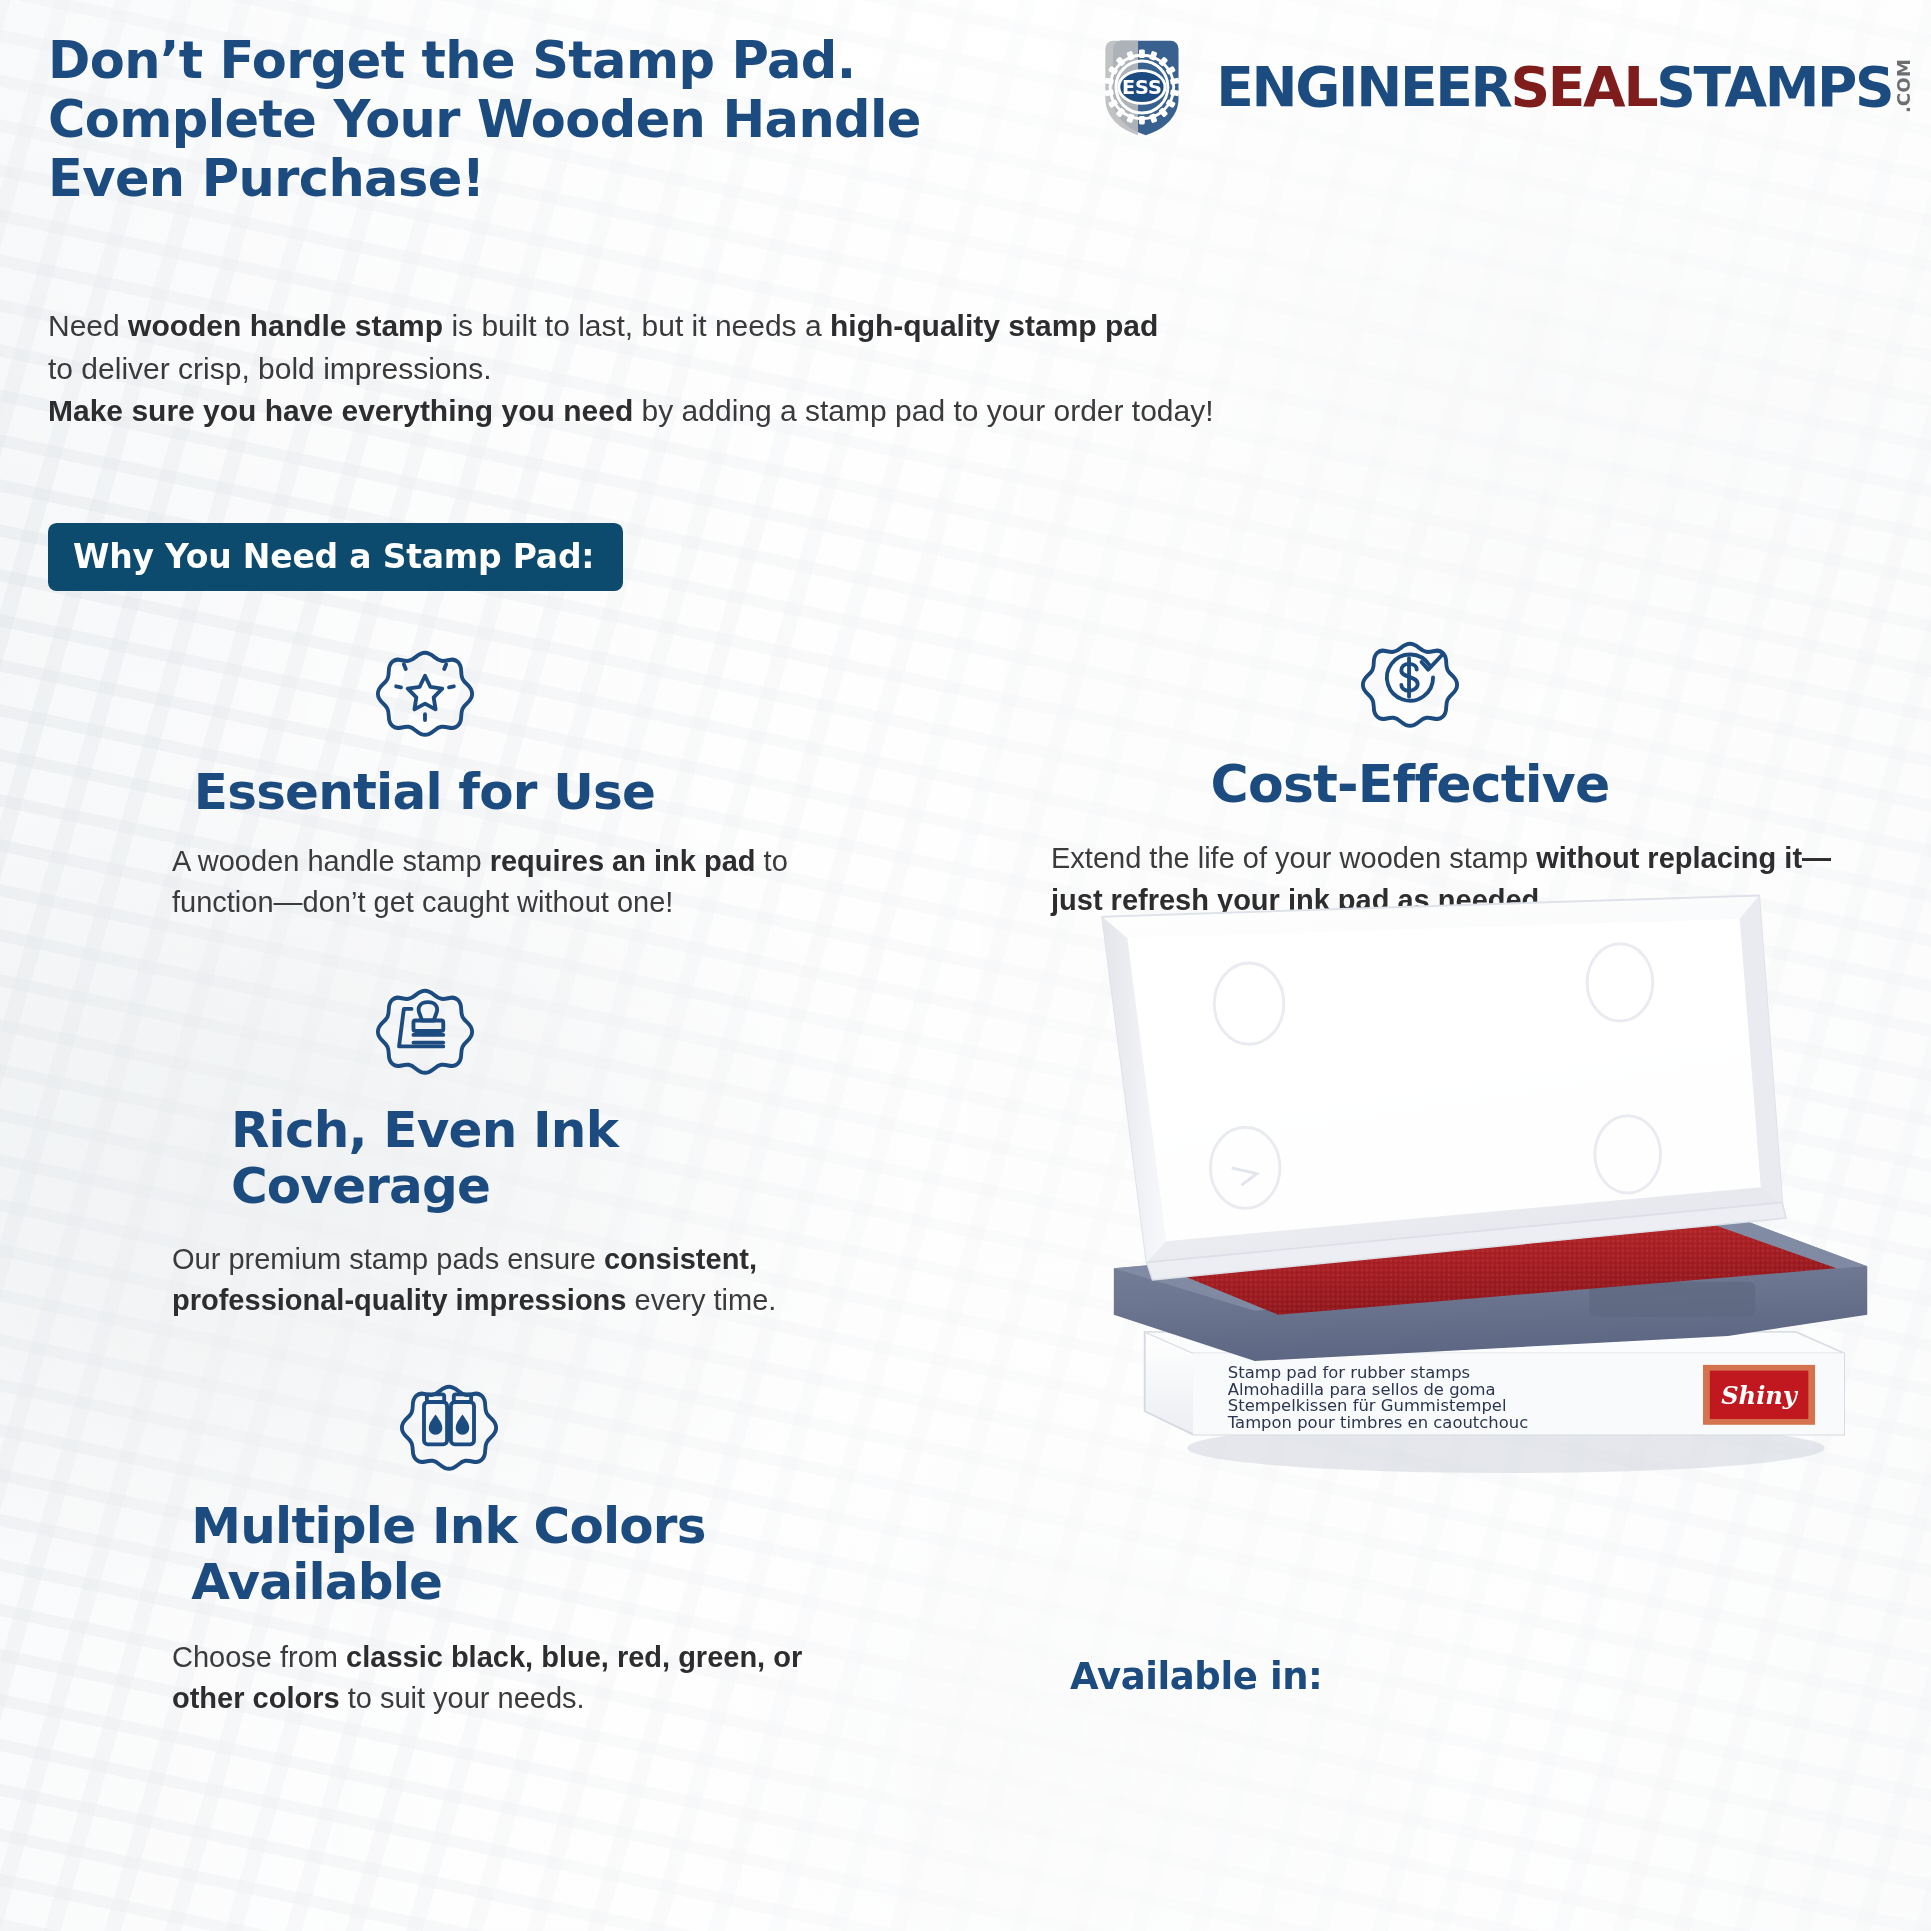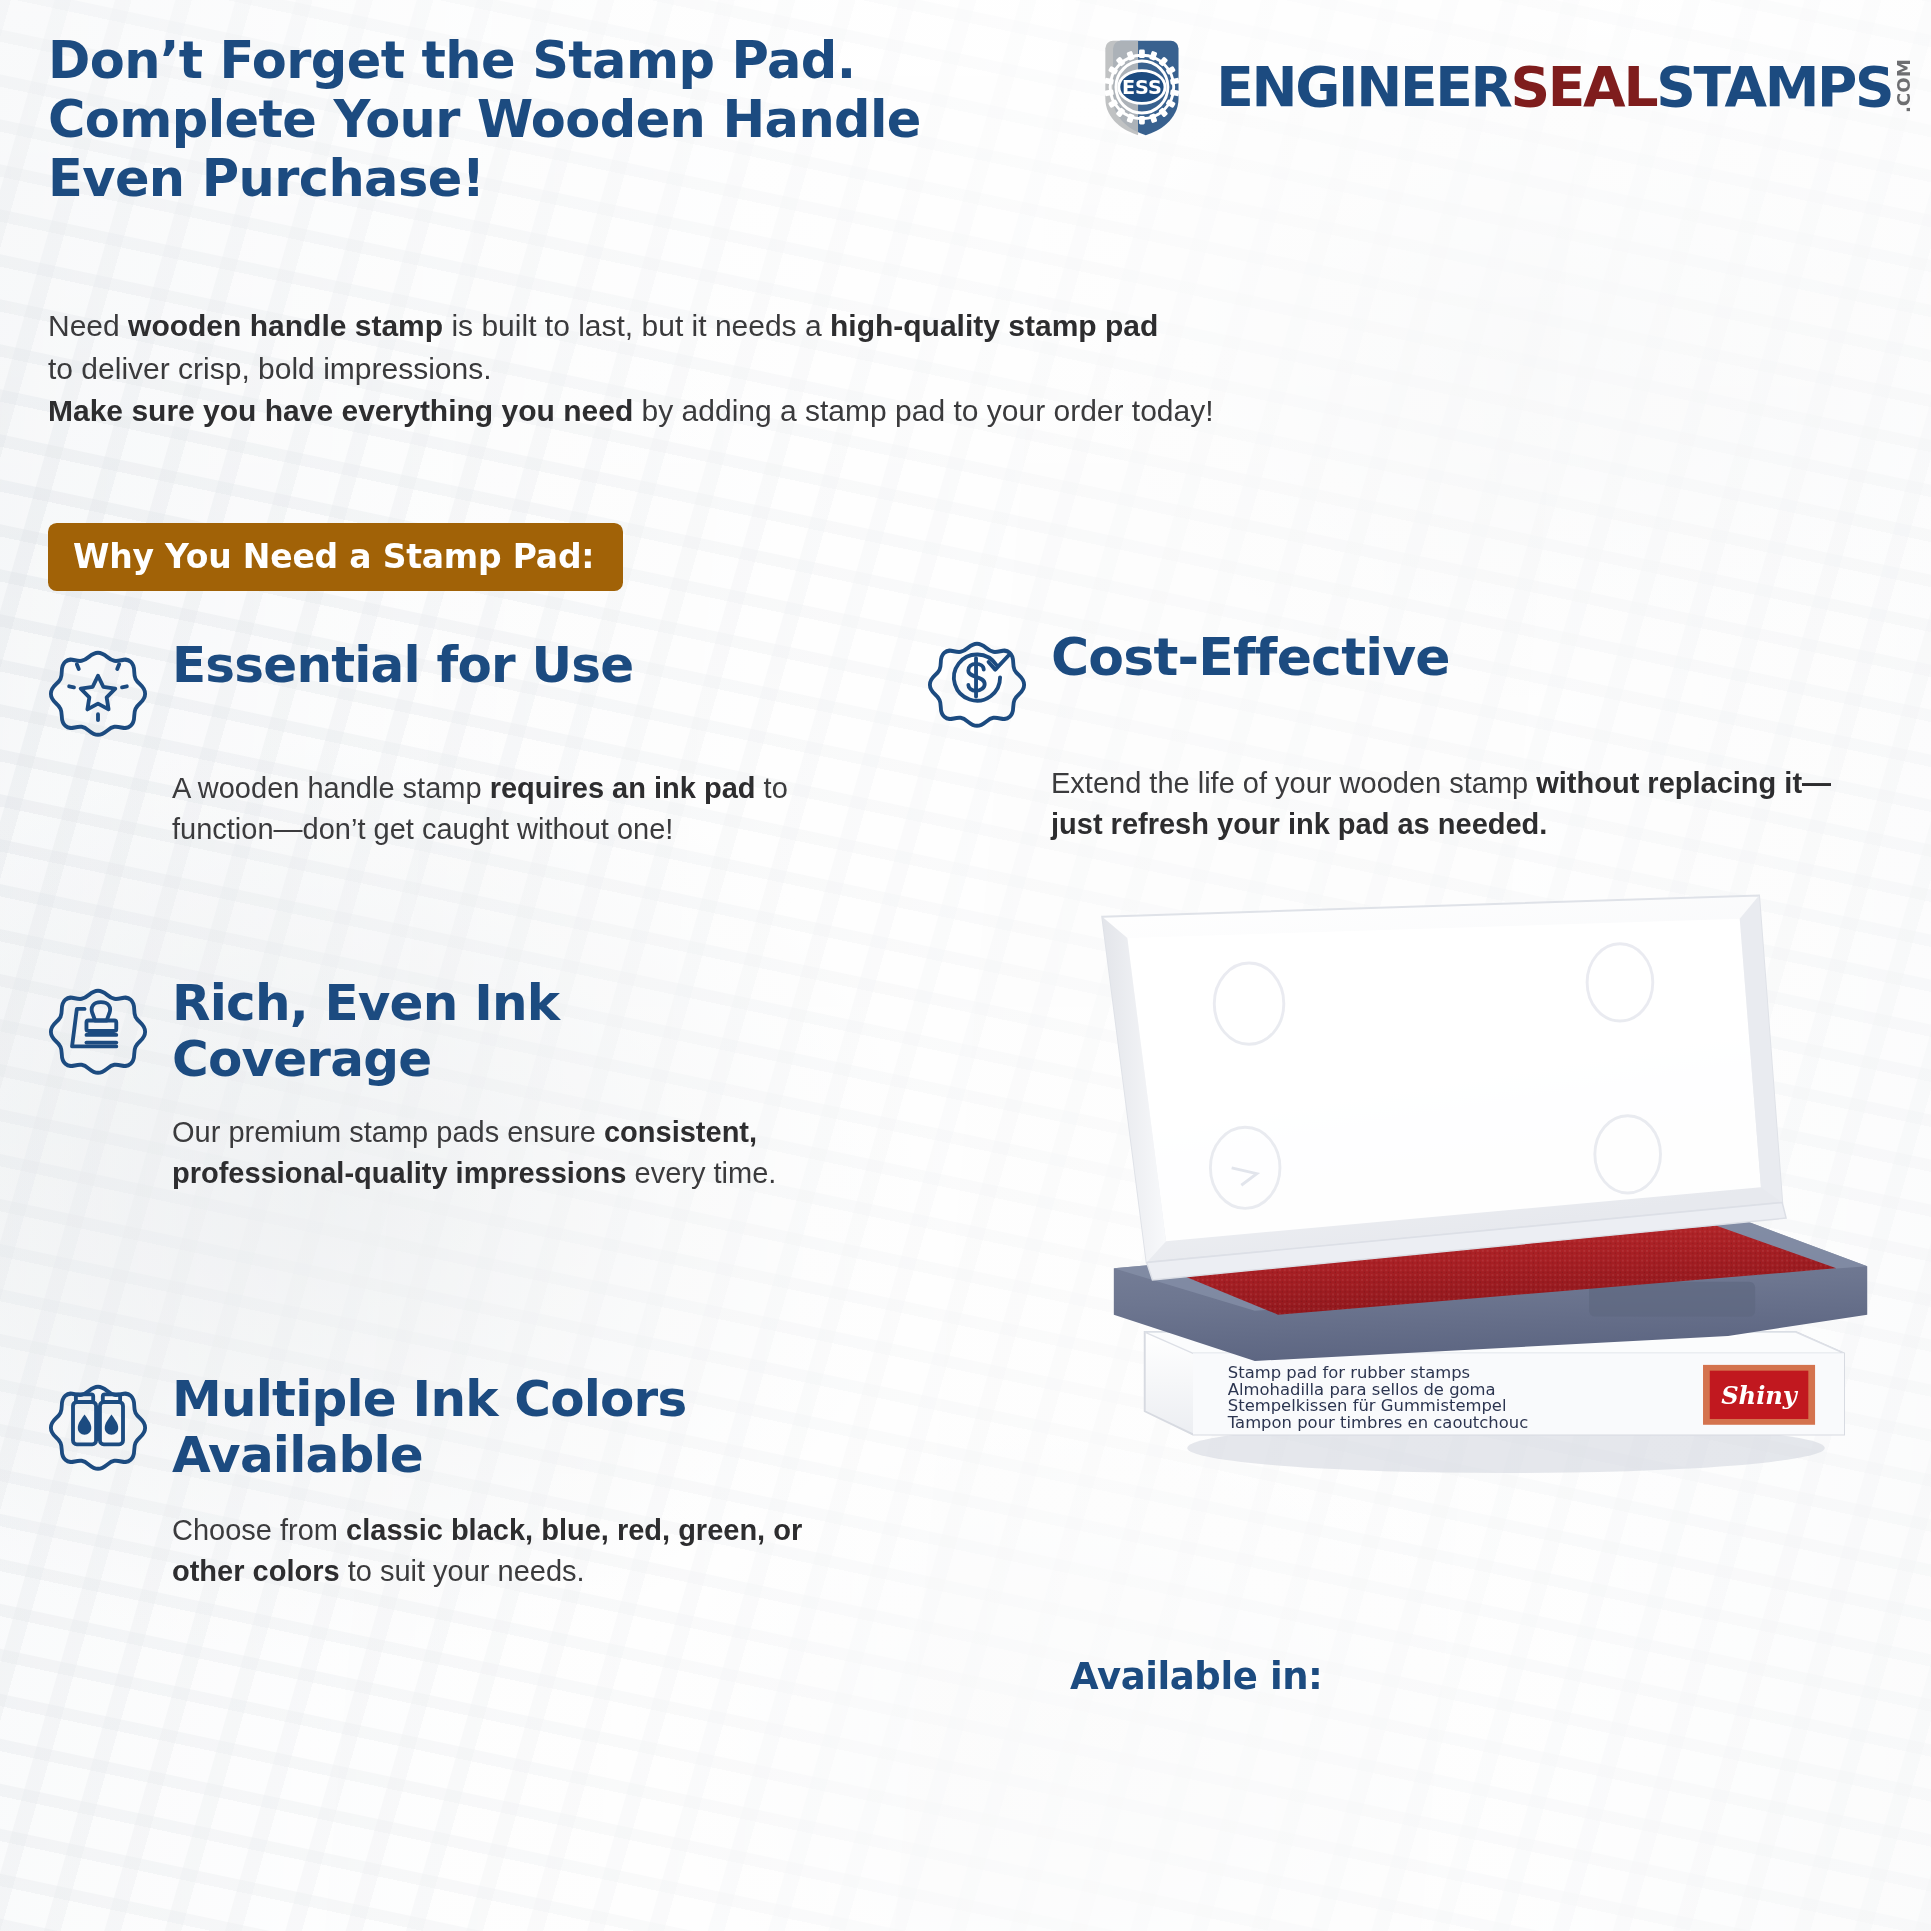--- a/index.html
+++ b/index.html
@@ -110,34 +110,34 @@
     font-size: 30px;
     line-height: 1.42;
     color: #3a3a3c;
   }
   .intro b { font-weight: 700; color: #2d2d2f; }
 
   
   .banner {
     position: absolute;
     left: 48px; top: 523px;
-    background: #a16207;
+    background: #0c4a6e;
     color: #ffffff;
     font-family: "DejaVu Sans", sans-serif;
     font-weight: 700;
     font-size: 33px;
     letter-spacing: -0.2px;
     padding: 13.5px 29px 15.4px 25px;
     border-radius: 8.7px;
     display: inline-block;
   }
 
   
   .feature { position: absolute; }
-  .feat-head { display: flex; align-items: flex-start; gap: 24px; }
+  .feat-head { display: flex; align-items: center; gap: 17px; flex-direction: column; }
   .feat-icon { flex: 0 0 auto; width: 100px; height: 106px; margin-top: 3.9px; }
   .feat-title {
     color: #1c4b80;
     font-family: "DejaVu Sans", sans-serif;
     font-weight: 700;
     font-size: 50px;
     line-height: 1.12;
     letter-spacing: -0.8px;
   }
   .feat-body {

